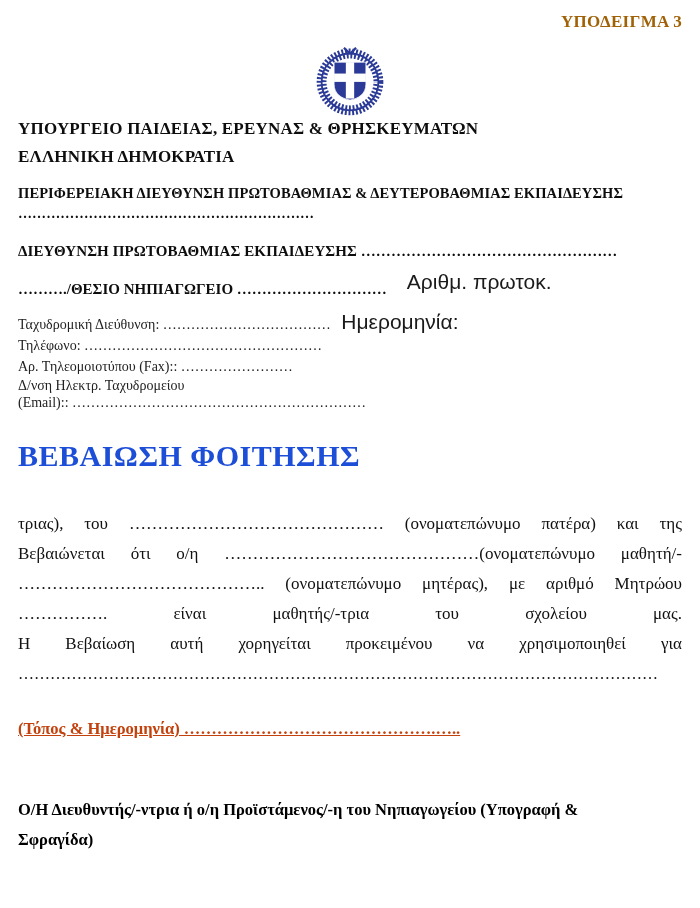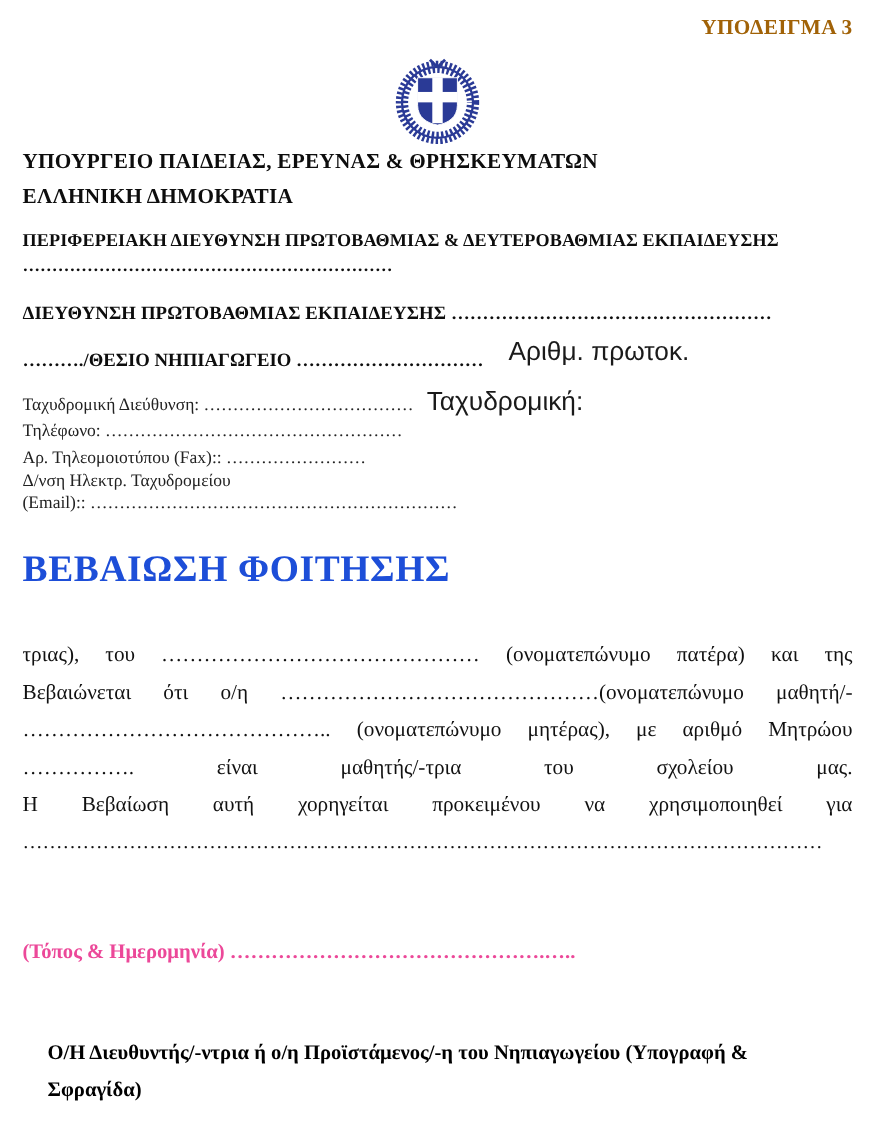--- a/index.html
+++ b/index.html
@@ -59,29 +59,28 @@
     -moz-text-align-last: justify;
     text-align-last: justify;
     text-justify: inter-word;
   }
   .dot-fill-line {
     font-size: 16px; line-height: 30px; color: #111;
     white-space: nowrap; overflow: hidden;
     text-align-last: auto;
   }
   .place-date {
-    margin-top: 62px;
-    font-size: 16.5px; font-weight: bold; color: #ec4899;
-    white-space: nowrap; overflow: hidden;
+    margin-top: 30px;
+    font-size: 16.5px; font-weight: bold; color: #c2410c;
+    white-space: nowrap; overflow: hidden; text-decoration: underline;
   }
   .signature-block { margin-top: 56px; }
   .signature-line {
     font-size: 16.5px; font-weight: bold; color: #000;
     line-height: 30px;
-    margin-left: 20px;
   }
 </style>
 </head>
 <body>
 
 <div class="page">
 
   <div class="template-label">ΥΠΟΔΕΙΓΜΑ 3</div>
 
   <div class="emblem-wrap">
@@ -107,21 +106,21 @@
   <div class="lh-sub primary-dir">ΔΙΕΥΘΥΝΣΗ ΠΡΩΤΟΒΑΘΜΙΑΣ ΕΚΠΑΙΔΕΥΣΗΣ ……………………………………………</div>
 
   <div class="kg-row">
     <span class="kg-left">………./ΘΕΣΙΟ ΝΗΠΙΑΓΩΓΕΙΟ …………………………</span>
     <span class="sans-label protocol">Αριθμ. πρωτοκ.</span>
   </div>
 
   <div class="contact-block">
     <div class="contact-line">
       <span>Ταχυδρομική Διεύθυνση: ………………………………</span>
-      <span class="sans-label date-label">Ταχυδρομική:</span>
+      <span class="sans-label date-label">Ημερομηνία:</span>
     </div>
     <div class="contact-line">Τηλέφωνο: ……………………………………………</div>
     <div class="contact-line">Αρ. Τηλεομοιοτύπου (Fax):: ……………………</div>
     <div class="contact-line tight">Δ/νση Ηλεκτρ. Ταχυδρομείου</div>
     <div class="contact-line tight">(Email):: ………………………………………………………</div>
   </div>
 
   <h1 class="doc-title">ΒΕΒΑΙΩΣΗ ΦΟΙΤΗΣΗΣ</h1>
 
   <div class="body-block">

